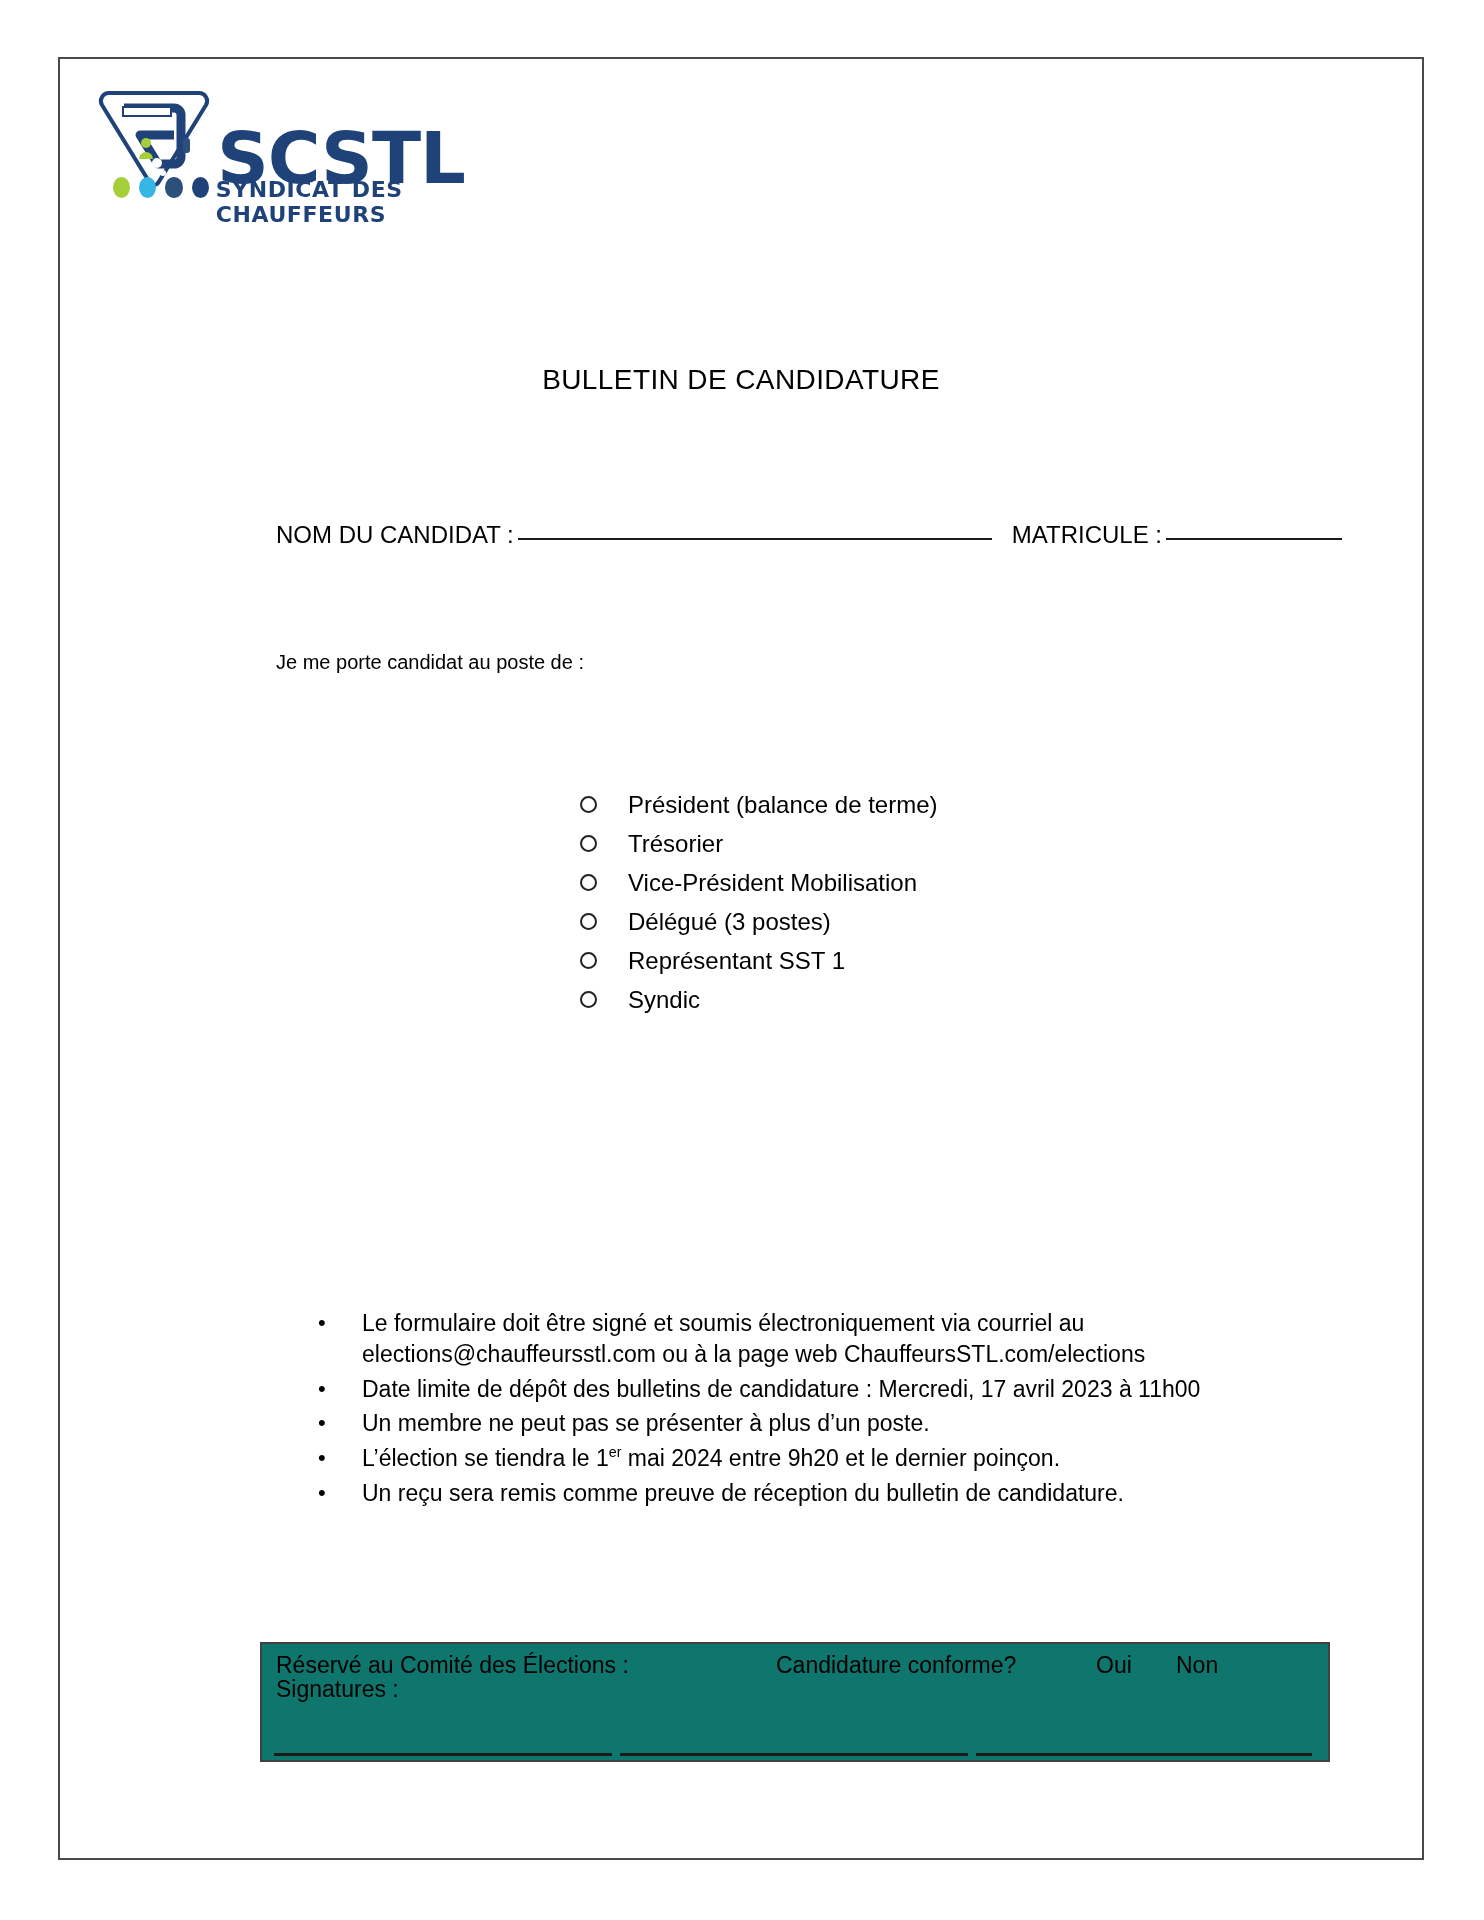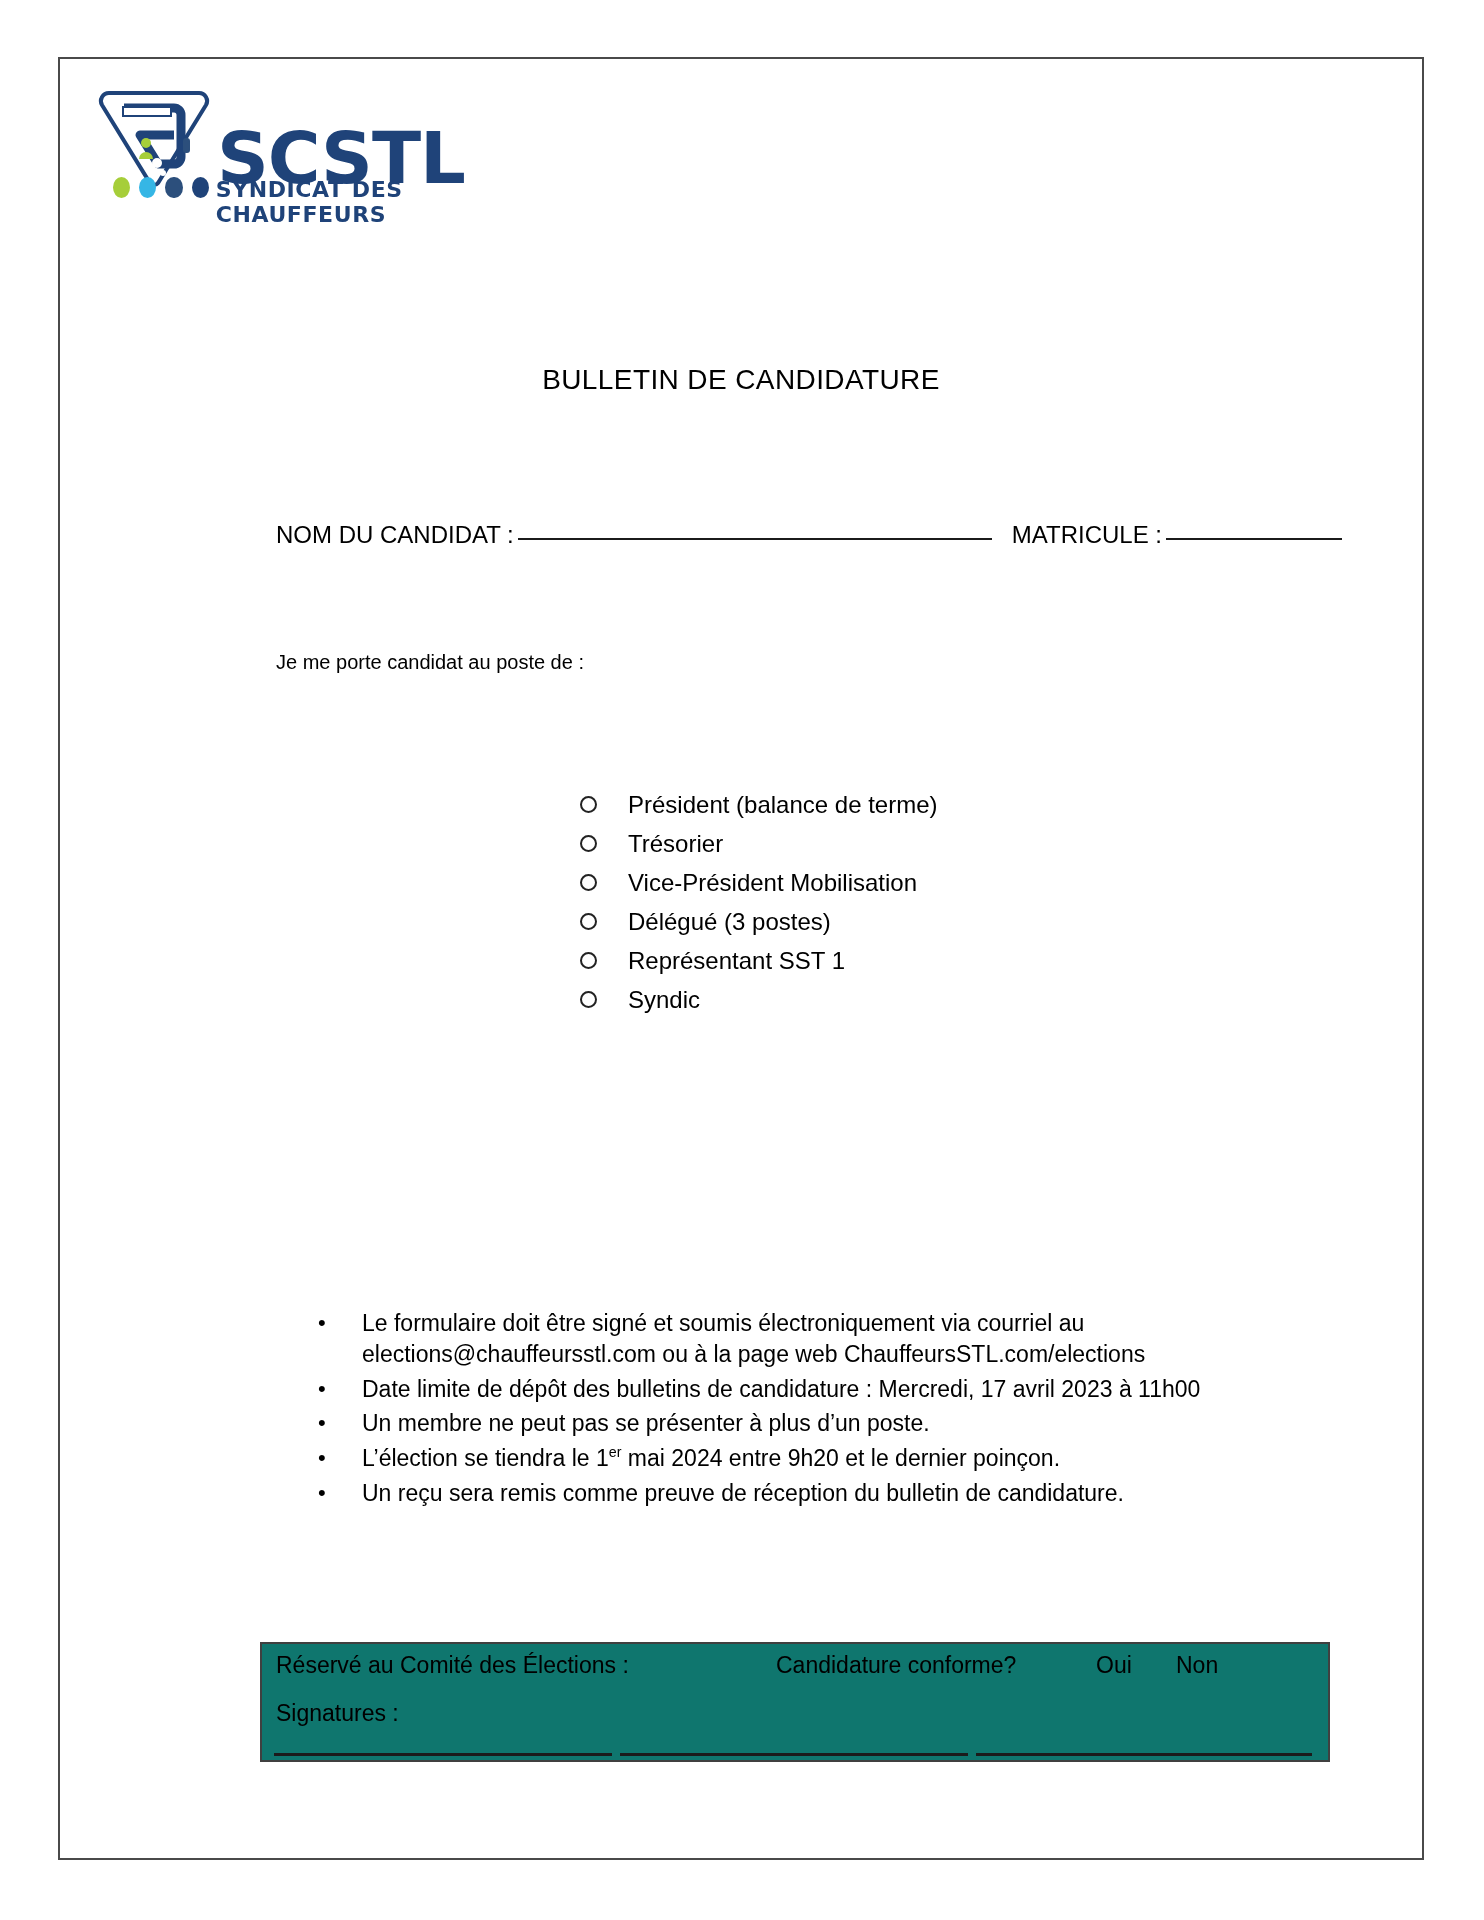--- a/index.html
+++ b/index.html
@@ -184,21 +184,21 @@
     font-size: 23px;
     white-space: nowrap;
   }
   .rb-label { }
   .rb-conforme { position: absolute; left: 500px; }
   .rb-oui { position: absolute; left: 820px; }
   .rb-non { position: absolute; left: 900px; }
   .reserved-line2 {
     position: absolute;
     left: 14px;
-    top: 56px;
+    top: 32px;
     font-size: 23px;
   }
   .sig-lines {
     position: absolute;
     left: 12px;
     bottom: 4px;
     width: 1044px;
     display: flex;
     gap: 8px;
   }

